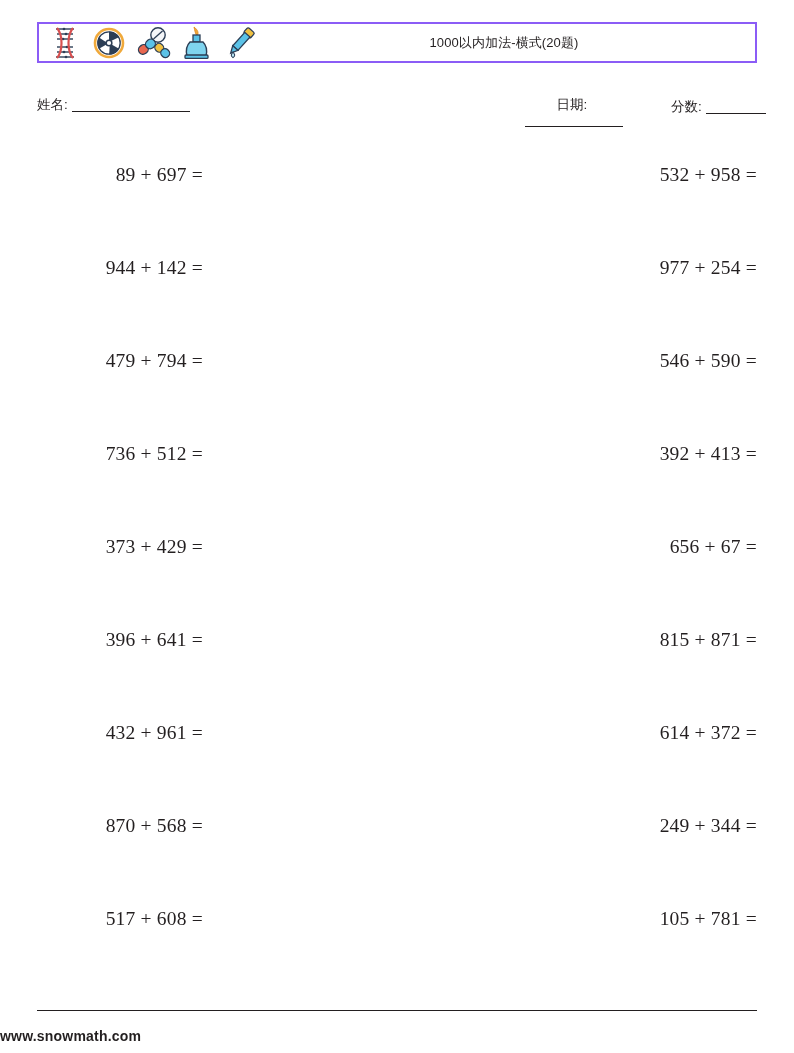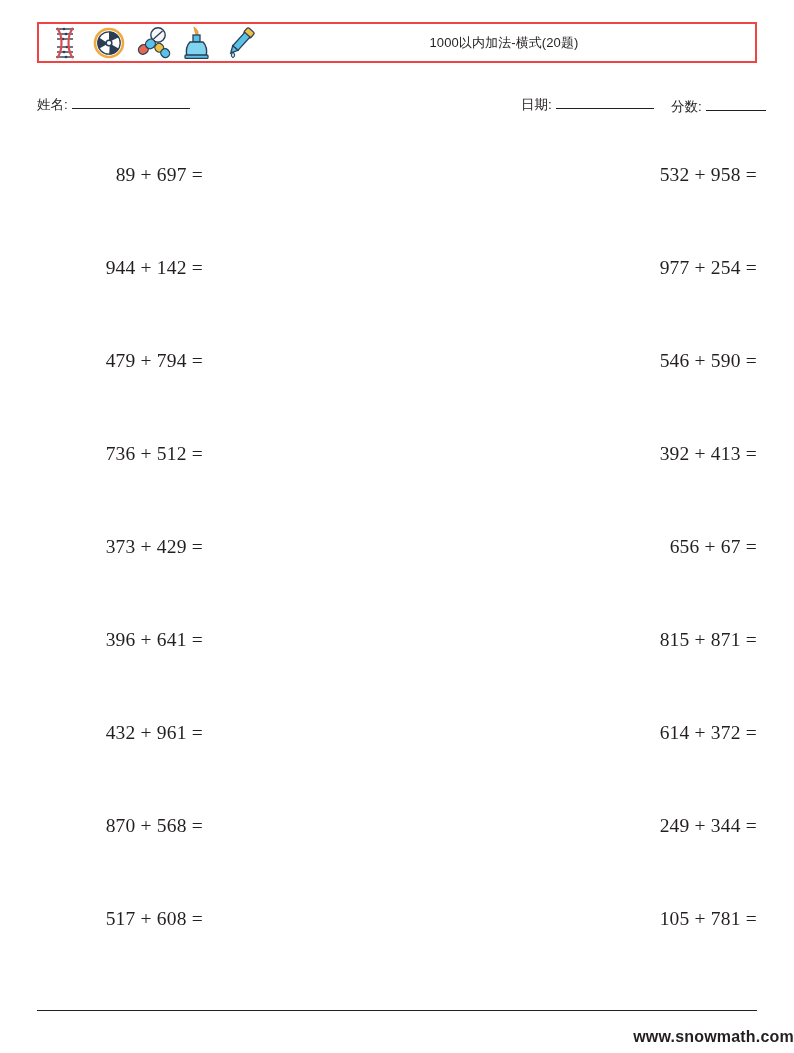--- a/index.html
+++ b/index.html
@@ -18,21 +18,21 @@
     overflow: hidden;
   }
 
   
   #header-box {
     position: absolute;
     left: 37px;
     top: 22px;
     width: 720px;
     height: 41px;
-    border: 2px solid #ef4444;
+    border: 2px solid #8b5cf6;
     display: flex;
     align-items: stretch;
   }
   #header-icons {
     display: flex;
     align-items: center;
     padding-left: 6px;
     gap: 4px;
     flex: 0 0 auto;
   }
@@ -62,36 +62,36 @@
   #info-row {
     position: absolute;
     left: 37px;
     top: 96px;
     width: 720px;
     height: 22px;
   }
   .info-group {
     position: absolute;
     display: flex;
-    align-items: flex-start;
+    align-items: center;
     white-space: nowrap;
   }
   .info-label {
     font-size: 13.5px;
     color: #231f20;
   }
   .info-blank {
     display: inline-block;
     border-bottom: 1.3px solid #231f20;
     margin-left: 4px;
     height: 13px;
   }
   #name-group { left: 0px; top: 0px; }
   #name-blank { width: 118px; }
-  #date-group { left: 484px; top: 0px; }
+  #date-group { left: 484px; top: 0px; flex-direction: column; }
   #date-blank { width: 98px; }
   #score-group { left: 634px; top: 2px; }
   #score-blank { width: 60px; }
 
   
   #problems {
     position: absolute;
     left: 37px;
     top: 144px;
     width: 720px;
@@ -120,22 +120,22 @@
     top: 1010px;
     width: 720px;
     height: 0;
     border-top: 1.6px solid #231f20;
   }
   #footer-link {
     position: absolute;
     left: 0;
     top: 1028px;
     width: 794px;
-    text-align: right;
-    font-size: 16px;
+    text-align: left;
+    font-size: 14px;
     font-weight: bold;
     color: #231f20;
     letter-spacing: 0.2px;
   }
 </style>
 </head>
 <body>
 
 <div id="header-box">
 

